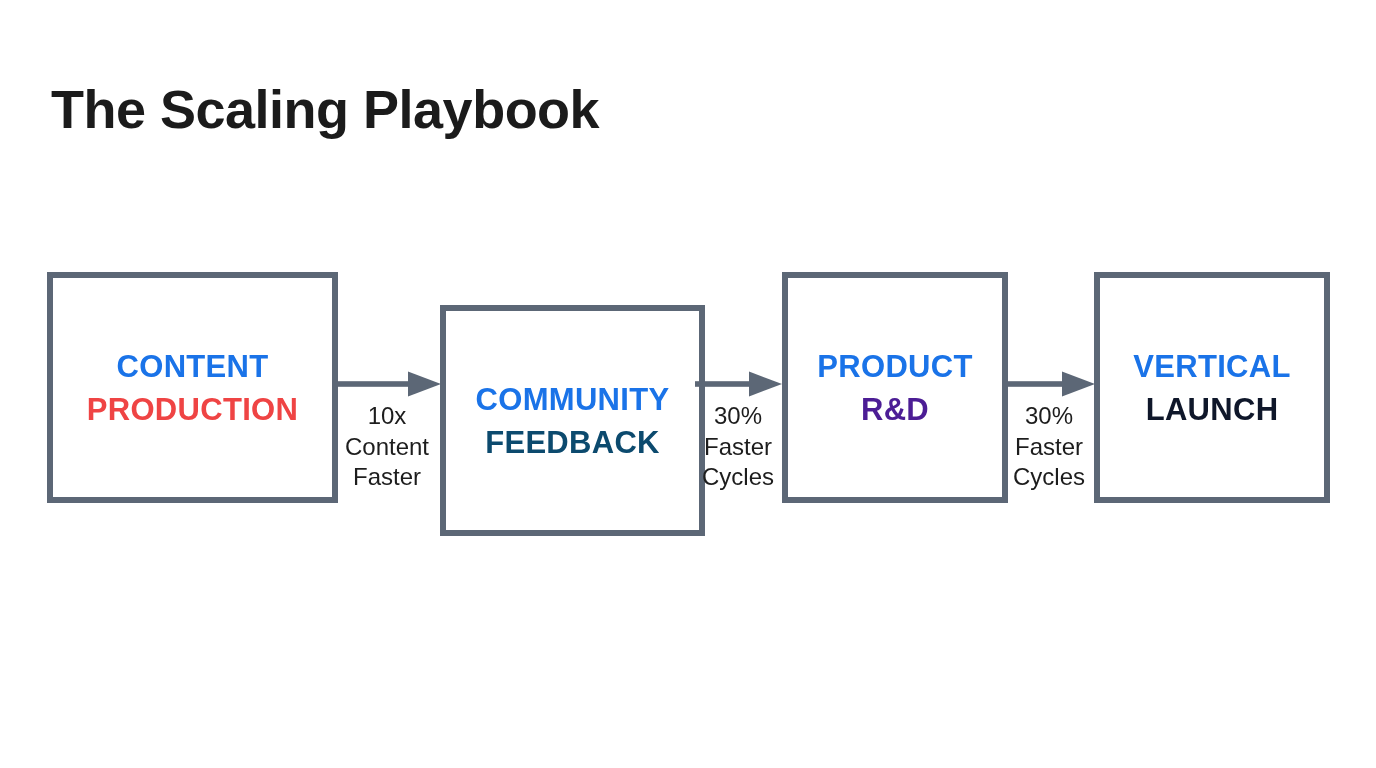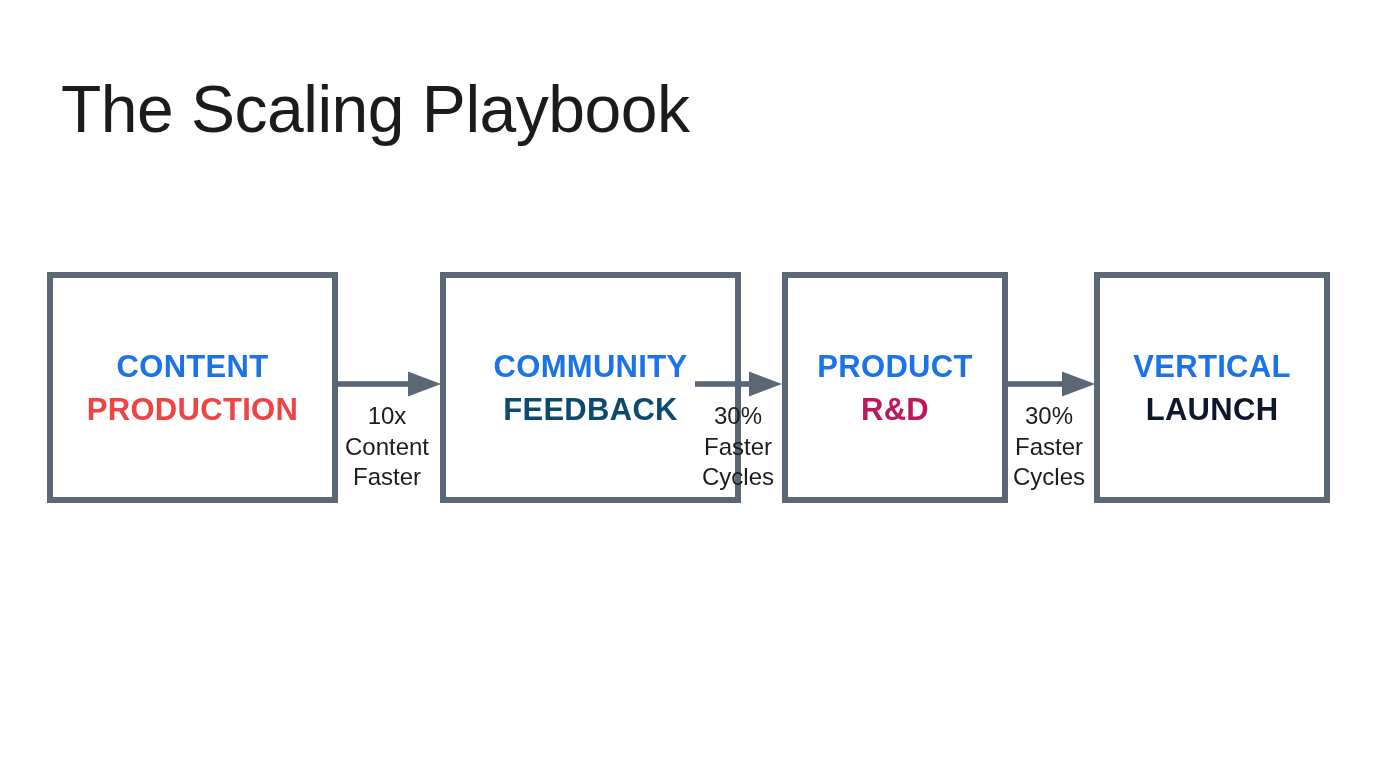--- a/index.html
+++ b/index.html
@@ -5,39 +5,39 @@
   html,body{margin:0;padding:0;}
   body{
     width:1376px;height:768px;
     background:#ffffff;
     font-family:"Liberation Sans", sans-serif;
     position:relative;overflow:hidden;
   }
   .slide{position:absolute;inset:0;}
 
   .slide-title{
-    position:absolute;left:61px;top:80px;
-    font-size:66px;line-height:58px;font-weight:400;
+    position:absolute;left:51px;top:80px;
+    font-size:54px;line-height:58px;font-weight:700;
     color:#1b1b1b;letter-spacing:-0.5px;
     white-space:nowrap;
   }
 
   .flow-box{
     position:absolute;top:272px;height:231px;
     box-sizing:border-box;
     border:6px solid var(--shape-gray);
     background:#ffffff;
     display:flex;flex-direction:column;
     align-items:center;justify-content:center;
     text-align:center;
     font-weight:bold;font-size:31px;line-height:43px;
     letter-spacing:0.3px;white-space:nowrap;
   }
   #box1{left:47px;width:291px;}
-  #box2{left:440px;width:301px;}
+  #box2{left:440px;width:265px;margin-top:33px;}
   #box3{left:782px;width:226px;}
   #box4{left:1094px;width:236px;text-align:center;}
   .flow-box .line1{color:var(--accent-blue);}
 
   .flow-arrow{position:absolute;top:369px;height:30px;}
   #arrow1{left:337px;width:104px;}
   #arrow2{left:695px;width:87px;}
   #arrow3{left:1008px;width:87px;}
   .flow-arrow svg{display:block;}
   .flow-arrow .arrow-shape{fill:var(--shape-gray);}
@@ -90,21 +90,21 @@
   </div>
 
   <div class="conn-label" id="label2">
     <span>30%</span>
     <span>Faster</span>
     <span>Cycles</span>
   </div>
 
   <div class="flow-box" id="box3">
     <span class="line1">PRODUCT</span>
-    <span class="line2" style="color: #be185d;">R&amp;D</span>
+    <span class="line2" style="color: #4c1d95;">R&amp;D</span>
   </div>
 
   <div class="flow-arrow" id="arrow3">
     <svg width="87" height="30" viewBox="0 0 87 30">
       <rect class="arrow-shape" x="0" y="12.2" width="57" height="5.6"></rect>
       <polygon class="arrow-shape" points="54,2.5 87,15 54,27.5"></polygon>
     </svg>
   </div>
 
   <div class="conn-label" id="label3">

